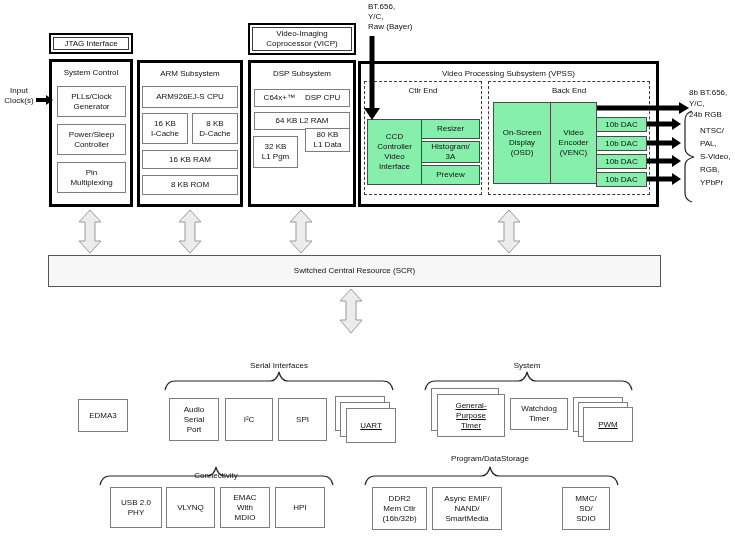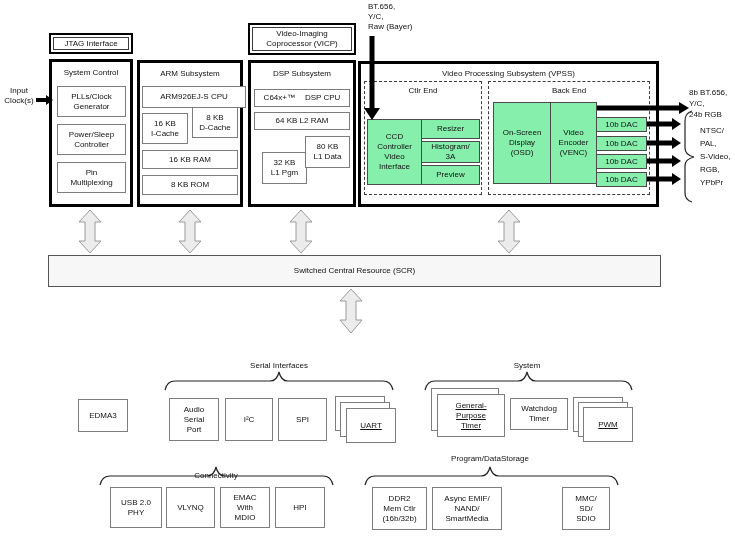--- a/index.html
+++ b/index.html
@@ -52,44 +52,44 @@
   <div class="abs ibox" style="left:57px;top:86px;width:69px;height:31px;">PLLs/Clock
 Generator</div>
   <div class="abs ibox" style="left:57px;top:124px;width:69px;height:31px;">Power/Sleep
 Controller</div>
   <div class="abs ibox" style="left:57px;top:162px;width:69px;height:31px;">Pin
 Multiplexing</div>
 
   <div class="abs thick" style="left:137px;top:60px;width:106px;height:147px;">
     <div class="title">ARM Subsystem</div>
   </div>
-  <div class="abs ibox" style="left:142px;top:86px;width:104px;height:22px;">ARM926EJ-S CPU</div>
+  <div class="abs ibox" style="left:142px;top:86px;width:96px;height:22px;">ARM926EJ-S CPU</div>
   <div class="abs ibox" style="left:142px;top:113px;width:46px;height:31px;">16 KB
 I-Cache</div>
-  <div class="abs ibox" style="left:192px;top:107px;width:46px;height:31px;">8 KB
+  <div class="abs ibox" style="left:192px;top:113px;width:46px;height:31px;">8 KB
 D-Cache</div>
   <div class="abs ibox" style="left:142px;top:150px;width:96px;height:19px;">16 KB RAM</div>
   <div class="abs ibox" style="left:142px;top:175px;width:96px;height:20px;">8 KB ROM</div>
 
   <div class="abs dbl" style="left:248px;top:23px;width:108px;height:32px;">
     <div class="dbl-in">Video-Imaging
 Coprocessor (VICP)</div>
   </div>
 
   <div class="abs thick" style="left:248px;top:60px;width:108px;height:147px;">
     <div class="title">DSP Subsystem</div>
   </div>
   <div class="abs ibox cpu-row" style="left:254px;top:89px;width:96px;height:18px;">
     <span>C64x+™</span>
     <span>DSP CPU</span>
   </div>
   <div class="abs ibox" style="left:254px;top:112px;width:96px;height:18px;">64 KB L2 RAM</div>
-  <div class="abs ibox" style="left:262px;top:136px;width:45px;height:32px;margin-top:16px;">32 KB
+  <div class="abs ibox" style="left:253px;top:136px;width:45px;height:32px;">32 KB
 L1 Pgm</div>
-  <div class="abs ibox" style="left:305px;top:136px;width:45px;height:32px;">80 KB
+  <div class="abs ibox" style="left:305px;top:128px;width:45px;height:24px;">80 KB
 L1 Data</div>
 
   <div class="abs thick" style="left:358px;top:61px;width:301px;height:146px;">
     <div class="title" style="top:5px;">Video Processing Subsystem (VPSS)</div>
   </div>
   <div class="abs dashed" style="left:364px;top:81px;width:118px;height:114px;">
     <div class="title" style="top:4px;">Ctlr End</div>
   </div>
   <div class="abs vbox" style="left:367px;top:119px;width:55px;height:66px;">CCD
 Controller

